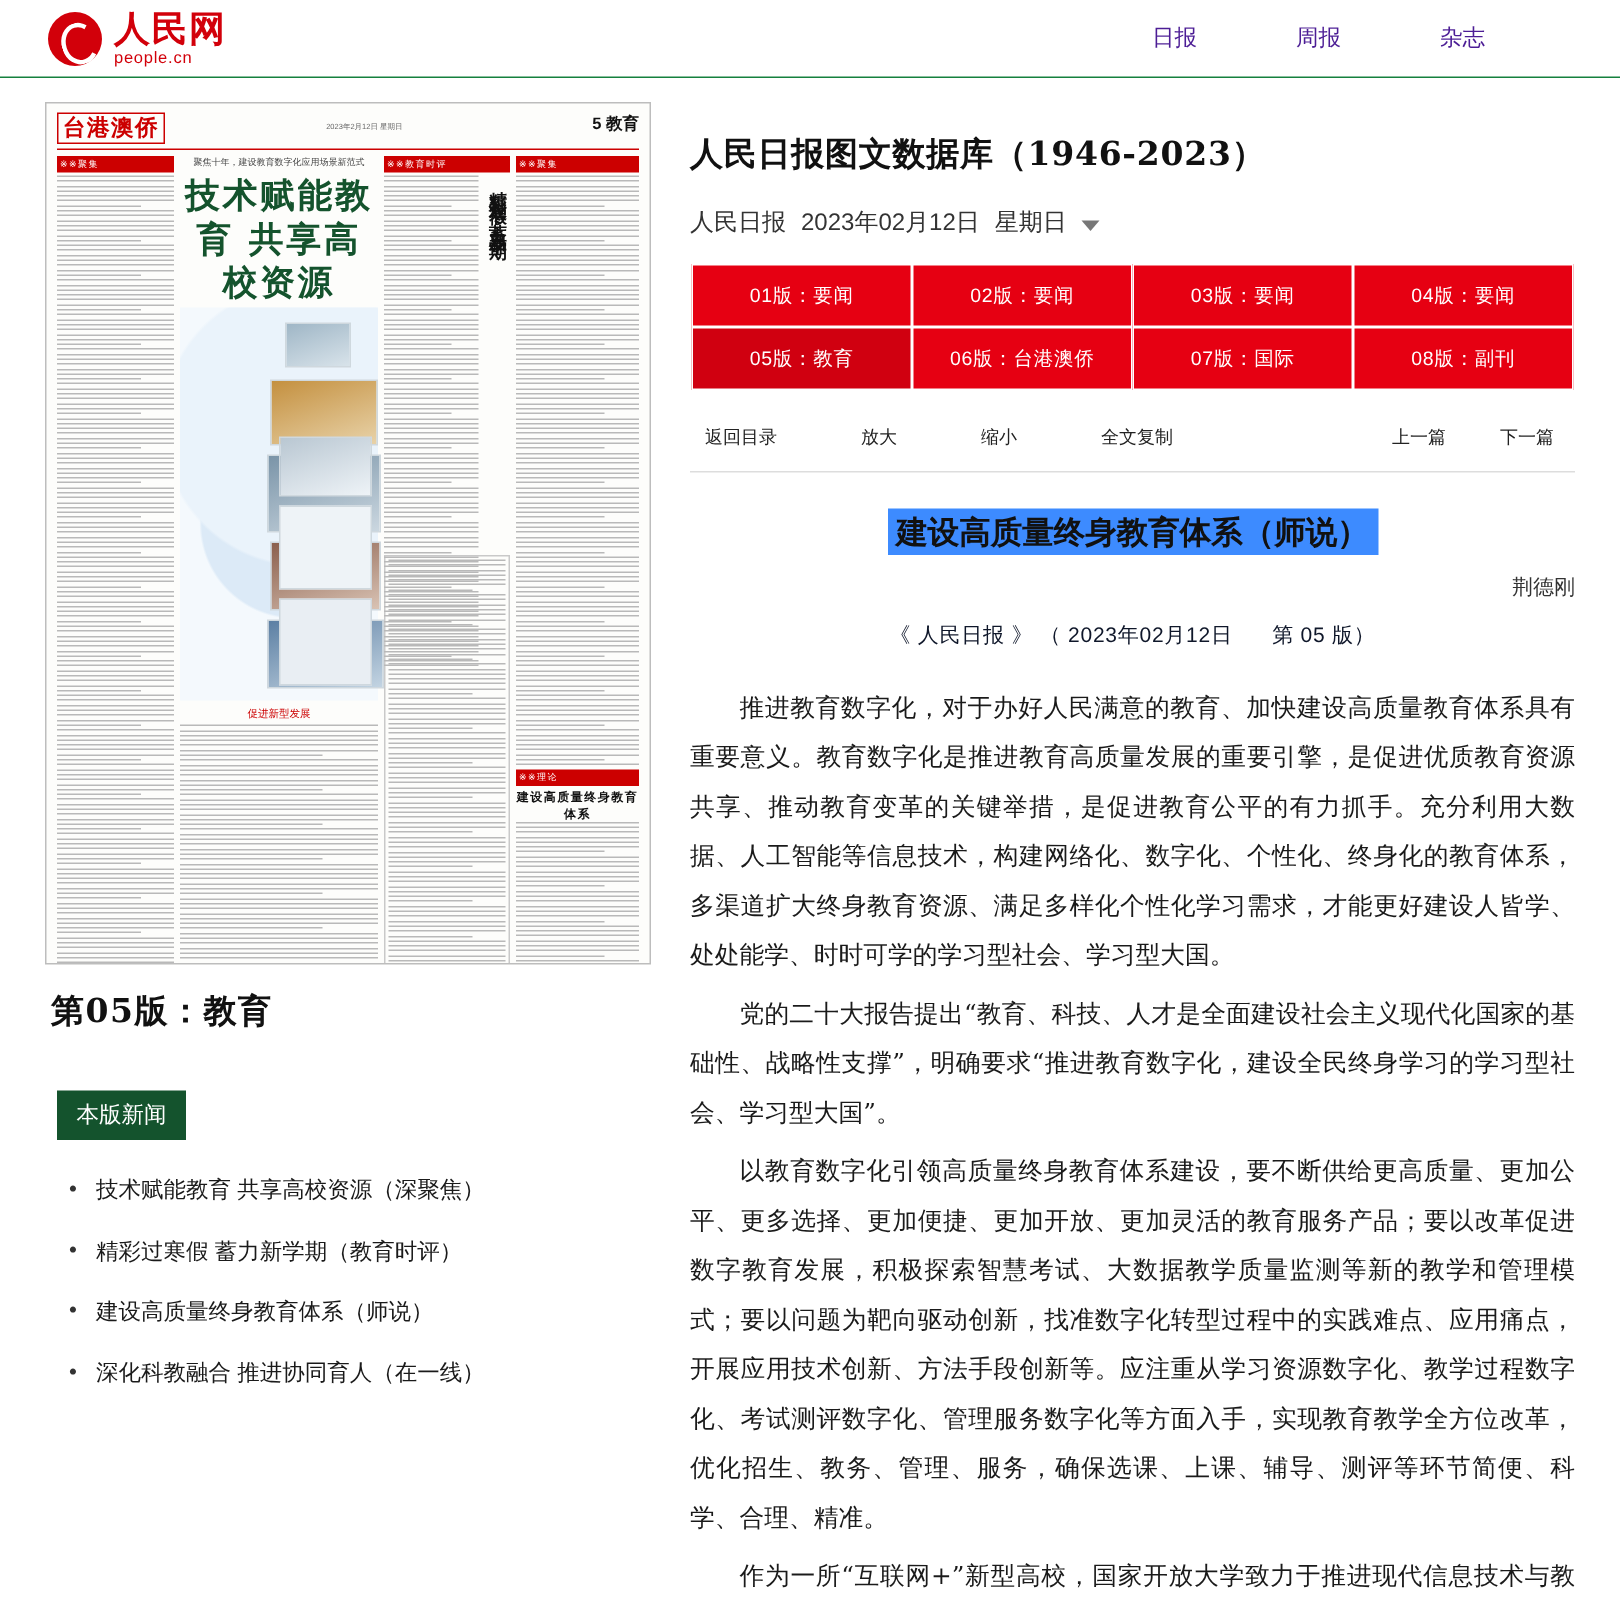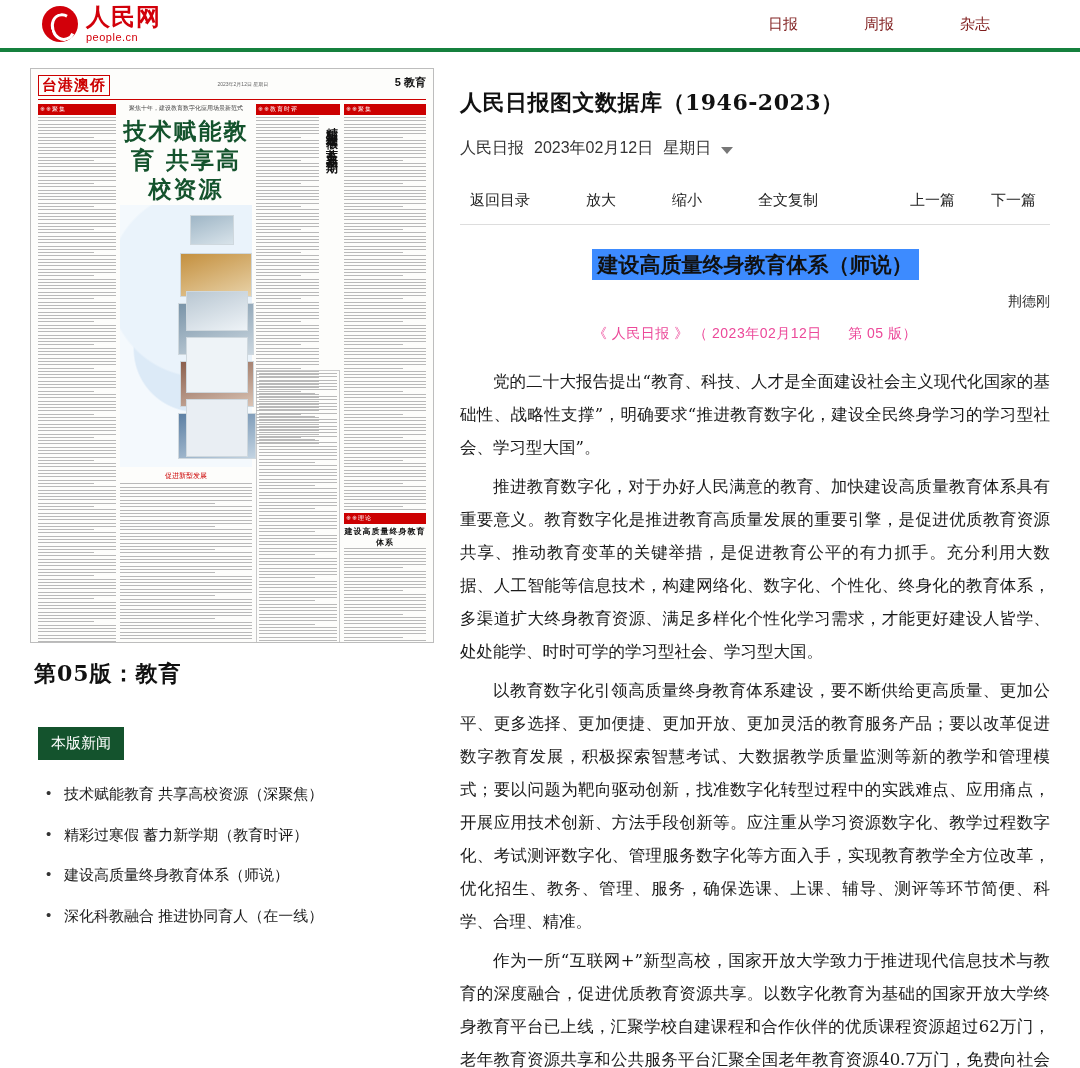--- a/index.html
+++ b/index.html
@@ -6,24 +6,24 @@
   html, body {
     margin: 0; padding: 0;
     width: 1080px; height: 1068px;
     background: #ffffff;
     font-family: "Liberation Sans", "DejaVu Sans", sans-serif;
     color: #111;
   }
   
   .site-header {
     height: 52px;
-    border-bottom: 4px solid #15803d;
+    border-bottom: 1px solid #15803d;
     display: flex;
     align-items: center;
-    padding: 0 34px 0 42px;
+    padding: 0 34px 0 32px;
     background: #fff;
   }
   .brand { display: flex; align-items: center; gap: 8px; }
   .brand-mark {
     width: 36px; height: 36px; border-radius: 50%;
     background: #d2000a; position: relative; flex: none;
   }
   .brand-mark::after {
     content: "";
     position: absolute; left: 9px; top: 7px;
@@ -41,21 +41,21 @@
   }
   .brand-en {
     font-size: 11px; color: #d2000a; letter-spacing: .5px; margin-top: 3px;
   }
   .top-nav {
     margin-left: auto;
     display: flex; align-items: center; gap: 66px;
     padding-right: 56px;
   }
   .top-nav a {
-    font-size: 15px; color: #7f1d1d; text-decoration: none; text-align: center;
+    font-size: 15px; color: #4c1d95; text-decoration: none; text-align: center;
   }
   
   .wrap {
     display: flex;
     padding: 16px 30px 0 30px;
     gap: 26px;
   }
   .left-col { width: 404px; flex: none; }
   .right-col { flex: 1; min-width: 0; }
 
@@ -186,21 +186,21 @@
     padding: 11px 0;
     border: 1px solid #fff;
     cursor: pointer;
     letter-spacing: .5px;
   }
   .page-cell.active { background: #d00010; }
   .toolbar {
     display: flex; align-items: center;
     border-bottom: 1px solid #ddd;
     padding: 16px 0 14px 0;
-    font-size: 15px; color: #222;
+    font-size: 12px; color: #222;
     margin-top: 6px;
   }
   .toolbar .tb {
     cursor: pointer; white-space: nowrap;
   }
   .toolbar .g1 { display: flex; gap: 56px; padding-left: 10px; }
   .toolbar .g2 { display: flex; gap: 36px; margin-left: auto; padding-right: 14px; }
   .article-title {
     text-align: center;
     margin: 26px 0 14px;
@@ -209,21 +209,21 @@
     font-family: "DejaVu Serif", serif;
     font-size: 21px; font-weight: 700; color: #111;
     background: #3d8bff; 
     color: #111;
     padding: 3px 6px;
   }
   .author {
     text-align: right; font-size: 14px; color: #333; margin-bottom: 14px;
   }
   .meta-line {
-    text-align: center; font-size: 14px; color: #ec4899; margin-bottom: 22px;
+    text-align: center; font-size: 14px; color: #0f172a; margin-bottom: 22px;
     letter-spacing: .5px;
   }
   .article-body p {
     font-family: "DejaVu Serif", serif;
     font-size: 16.5px;
     line-height: 2.0;
     color: #1a1a1a;
     margin: 0 0 6px 0;
     text-indent: 2em;
     text-align: justify;
@@ -870,20 +870,30 @@
 
     <div class="db-title">人民日报图文数据库（1946-2023）</div>
 
     <div class="db-date-row">
       <span>人民日报</span>
       <span>2023年02月12日</span>
       <span>星期日</span>
       <span class="chev"></span>
     </div>
 
+    <div class="page-grid">
+      <div class="page-cell">01版：要闻</div>
+      <div class="page-cell">02版：要闻</div>
+      <div class="page-cell">03版：要闻</div>
+      <div class="page-cell">04版：要闻</div>
+      <div class="page-cell active">05版：教育</div>
+      <div class="page-cell">06版：台港澳侨</div>
+      <div class="page-cell">07版：国际</div>
+      <div class="page-cell">08版：副刊</div>
+    </div>
 
     <div class="toolbar">
       <div class="g1">
         <span class="tb">返回目录</span>
         <span class="tb">放大</span>
         <span class="tb">缩小</span>
         <span class="tb">全文复制</span>
       </div>
       <div class="g2">
         <span class="tb">上一篇</span>
@@ -900,20 +910,20 @@
     <div class="meta-line">
       <span>《</span>
       <span>人民日报</span>
       <span>》</span>
       <span>（  2023年02月12日</span>
       &nbsp;&nbsp;&nbsp;&nbsp;
       <span>第  05 版）</span>
     </div>
 
     <div class="article-body">
+      <p>推进教育数字化，对于办好人民满意的教育、加快建设高质量教育体系具有重要意义。教育数字化是推进教育高质量发展的重要引擎，是促进优质教育资源共享、推动教育变革的关键举措，是促进教育公平的有力抓手。充分利用大数据、人工智能等信息技术，构建网络化、数字化、个性化、终身化的教育体系，多渠道扩大终身教育资源、满足多样化个性化学习需求，才能更好建设人皆学、处处能学、时时可学的学习型社会、学习型大国。</p>
       <p>党的二十大报告提出“教育、科技、人才是全面建设社会主义现代化国家的基础性、战略性支撑”，明确要求“推进教育数字化，建设全民终身学习的学习型社会、学习型大国”。</p>
-      <p>推进教育数字化，对于办好人民满意的教育、加快建设高质量教育体系具有重要意义。教育数字化是推进教育高质量发展的重要引擎，是促进优质教育资源共享、推动教育变革的关键举措，是促进教育公平的有力抓手。充分利用大数据、人工智能等信息技术，构建网络化、数字化、个性化、终身化的教育体系，多渠道扩大终身教育资源、满足多样化个性化学习需求，才能更好建设人皆学、处处能学、时时可学的学习型社会、学习型大国。</p>
       <p>以教育数字化引领高质量终身教育体系建设，要不断供给更高质量、更加公平、更多选择、更加便捷、更加开放、更加灵活的教育服务产品；要以改革促进数字教育发展，积极探索智慧考试、大数据教学质量监测等新的教学和管理模式；要以问题为靶向驱动创新，找准数字化转型过程中的实践难点、应用痛点，开展应用技术创新、方法手段创新等。应注重从学习资源数字化、教学过程数字化、考试测评数字化、管理服务数字化等方面入手，实现教育教学全方位改革，优化招生、教务、管理、服务，确保选课、上课、辅导、测评等环节简便、科学、合理、精准。</p>
       <p>作为一所“互联网+”新型高校，国家开放大学致力于推进现代信息技术与教育的深度融合，促进优质教育资源共享。以数字化教育为基础的国家开放大学终身教育平台已上线，汇聚学校自建课程和合作伙伴的优质课程资源超过62万门，老年教育资源共享和公共服务平台汇聚全国老年教育资源40.7万门，免费向社会开放。同时，实施“一村一名大学生”计划，利用人工智能技术为农村和偏远地</p>
     </div>
 
   </div>
 </div>
 
 </body></html>

